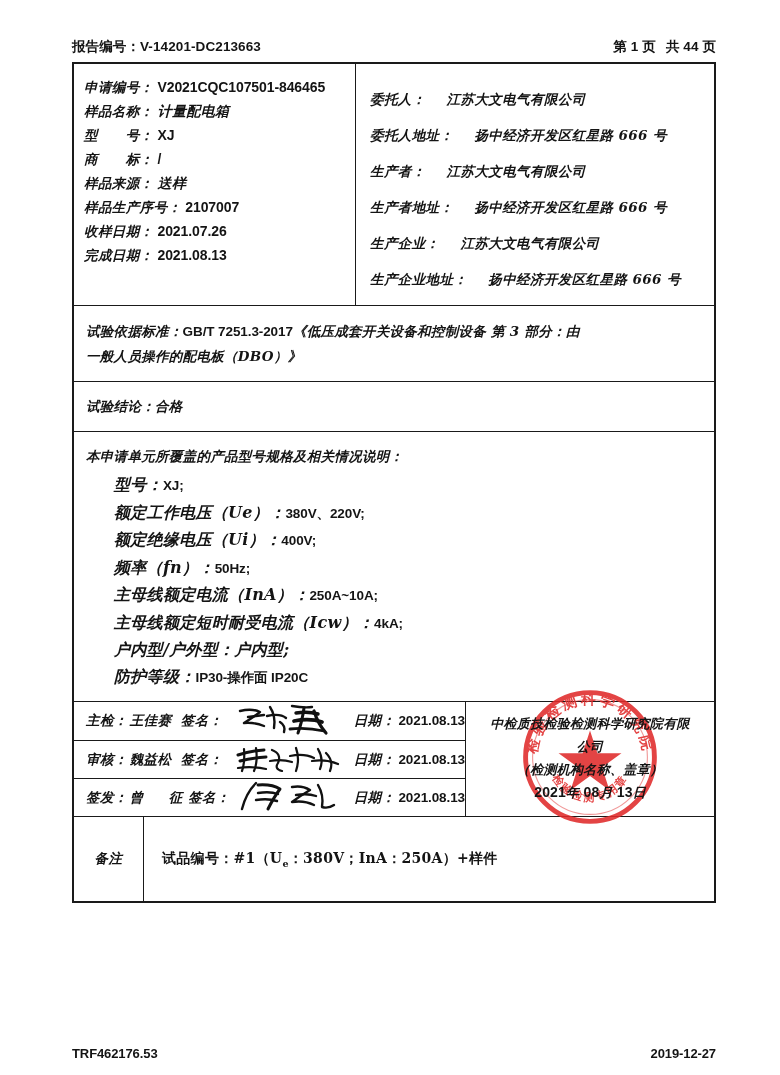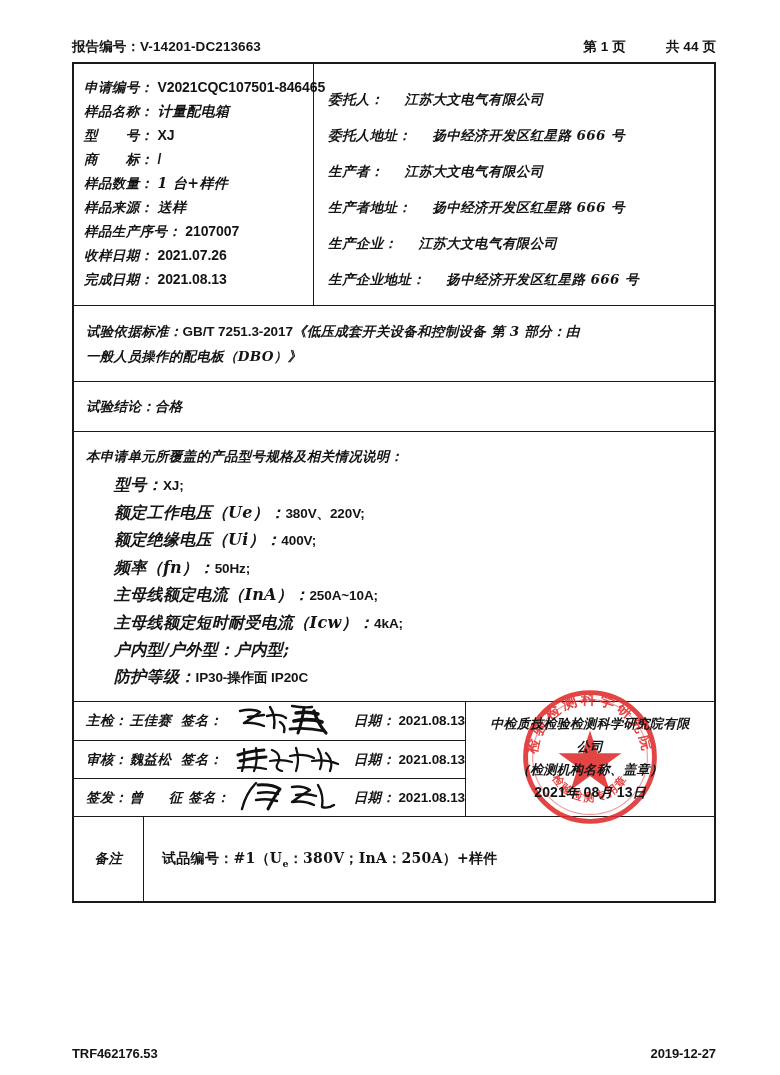--- a/index.html
+++ b/index.html
@@ -13,21 +13,21 @@
   }
   .page{position:absolute;left:4px;top:0;width:780px;height:1075px;}
 
   
   .hdr{
     position:absolute;left:68px;top:38px;width:644px;
     display:flex;justify-content:space-between;align-items:baseline;
     font-family:"Liberation Sans","DejaVu Sans",sans-serif;
     font-size:13.5px;font-weight:bold;letter-spacing:.1px;
   }
-  .hdr .pages{display:flex;gap:40px;}
+  .hdr .pages{display:flex;gap:10px;}
 
   
   .tbl{
     position:absolute;left:68px;top:62px;width:644px;
     border:2px solid #1a1a1a;
     box-sizing:border-box;
   }
 
   
   .banner{
@@ -45,21 +45,21 @@
     font-family:"DejaVu Serif","Liberation Serif",serif;
     font-size:27px;font-weight:bold;letter-spacing:13px;
     text-indent:13px;
     color:#16140f;
     text-shadow:0 0 1px rgba(0,0,0,.55);
   }
 
   
   .info{display:flex;border-bottom:1.6px solid #1a1a1a;min-height:228px;}
   .info .left{
-    width:240px;box-sizing:border-box;
+    width:282px;box-sizing:border-box;
     border-right:1.6px solid #1a1a1a;
     padding:11px 0 8px 10px;
   }
   .info .right{
     flex:1;box-sizing:border-box;
     padding:17px 0 8px 14px;
   }
   .kv{display:flex;align-items:baseline;height:24px;line-height:24px;white-space:nowrap;}
   .kv .k{
     font-family:"DejaVu Serif","Liberation Serif",serif;
@@ -211,24 +211,20 @@
             <span class="k">样品名称：</span>
             <span class="v cjk">计量配电箱</span>
           </div>
         <div class="kv">
             <span class="k">型　　号：</span>
             <span class="v">XJ</span>
           </div>
         <div class="kv">
             <span class="k">商　　标：</span>
             <span class="v">/</span>
-          </div>
-        <div class="kv">
-            <span class="k">样品数量：</span>
-            <span class="v cjk">1 台+样件</span>
           </div>
         <div class="kv">
             <span class="k">样品来源：</span>
             <span class="v cjk">送样</span>
           </div>
         <div class="kv">
             <span class="k">样品生产序号：</span>
             <span class="v">2107007</span>
           </div>
         <div class="kv">

